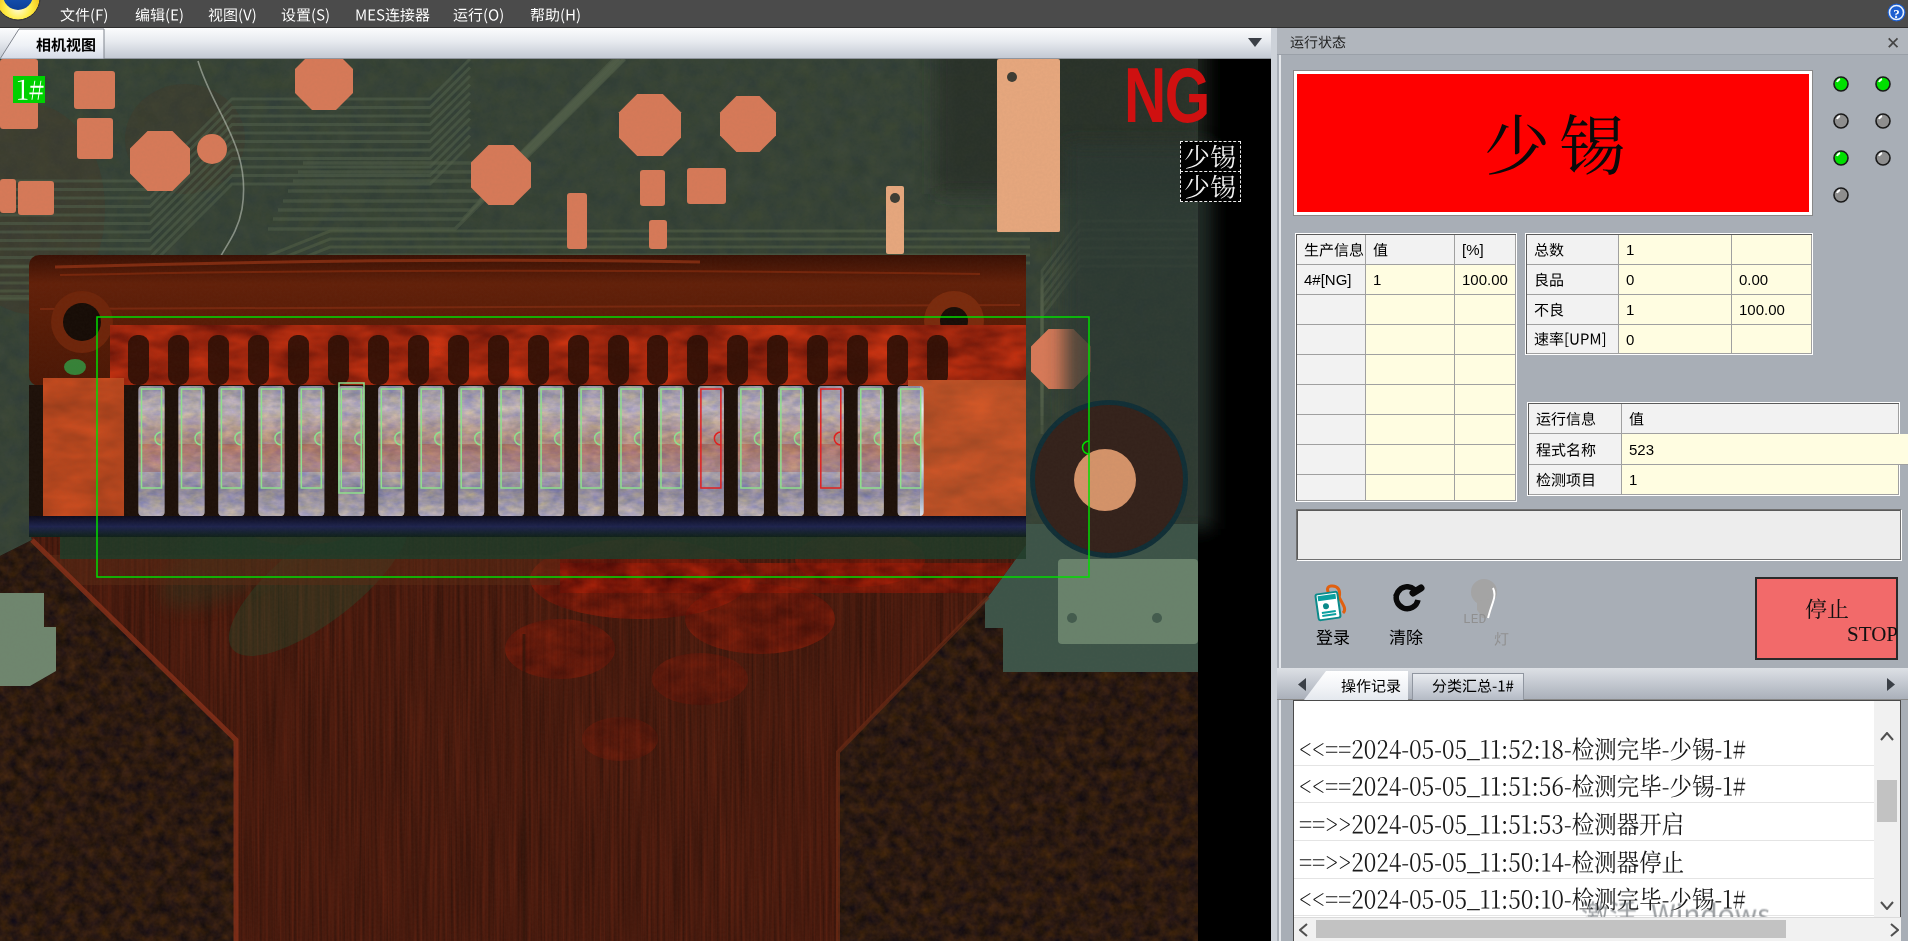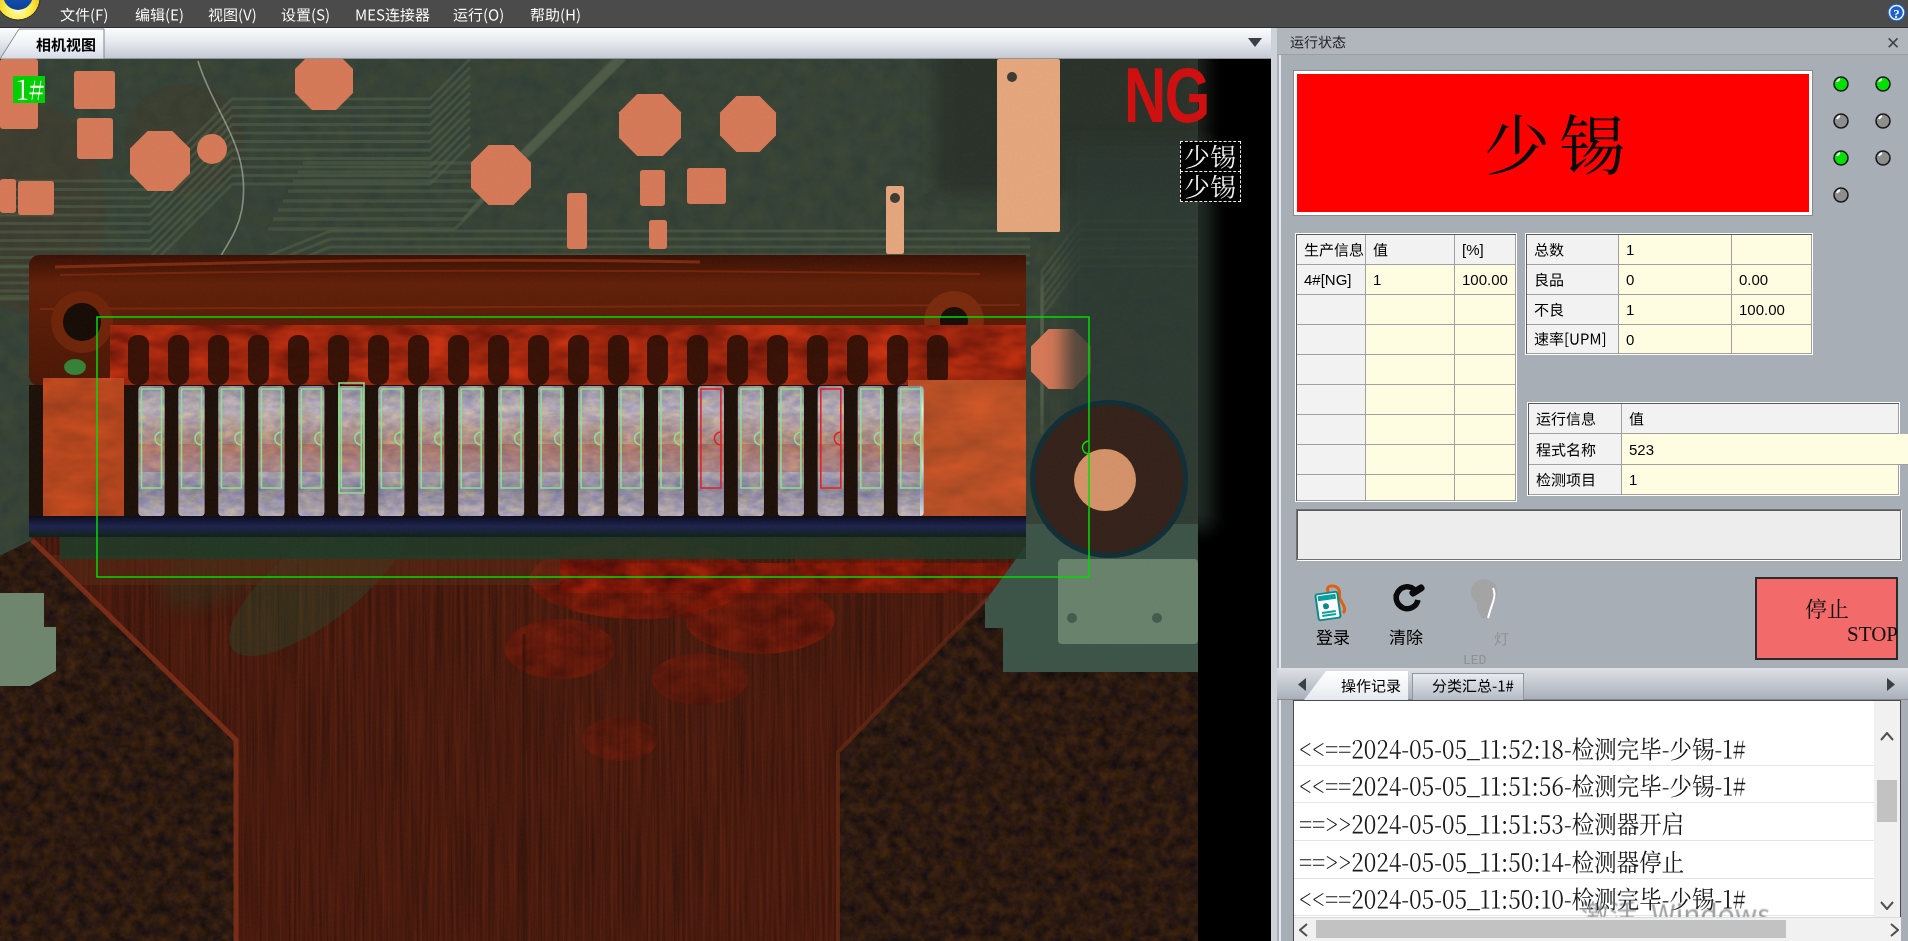--- a/index.html
+++ b/index.html
@@ -613,21 +613,21 @@
     <g transform="translate(0,18.7) scale(0.017,-0.017)" fill="#000">
       <use href="#g60" x="0"></use>
       <use href="#g61" x="1000"></use>
     </g>
   </svg>
 <svg style="position:absolute;left:1469px;top:578px" width="34" height="46">
 <circle cx="15" cy="14" r="13" fill="#a4a4a4"></circle>
 <path d="M8,23 L8,32 L11,36 L13,40 L19,40 L21,36 L23,30 L23,21 Z" fill="#a4a4a4"></path>
 <path d="M24,10 Q27,16 24,24 L21,33 L19,40" fill="none" stroke="#fff" stroke-width="2"></path>
 </svg>
-<div style="position:absolute;left:1463px;top:653px;font-size:13px;color:#909090;font-family:'Liberation Mono'">LED</div>
+<div style="position:absolute;left:1463px;top:612px;font-size:13px;color:#909090;font-family:'Liberation Mono'">LED</div>
 <svg class="t" style="left:1494px;top:627.5px;" width="17" height="21">
     <g transform="translate(0,16.5) scale(0.015,-0.015)" fill="#909090">
       <use href="#g62" x="0"></use>
     </g>
   </svg>
 <div style="position:absolute;left:1755px;top:577px;width:143px;height:83px;background:#f26a6a;border:2px solid #2a2a2a;"></div>
 <svg class="t" style="left:1805px;top:592.8px;" width="46" height="30">
     <g transform="translate(0,24.2) scale(0.022,-0.022)" fill="#111">
       <use href="#g63" x="0"></use>
       <use href="#g64" x="1000"></use>

